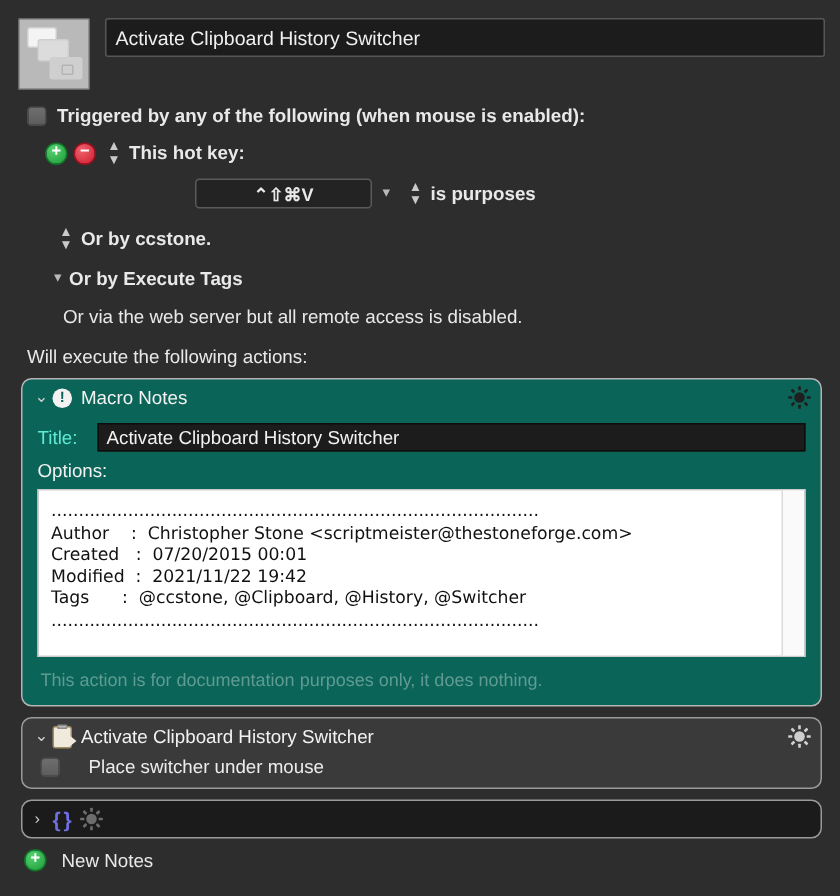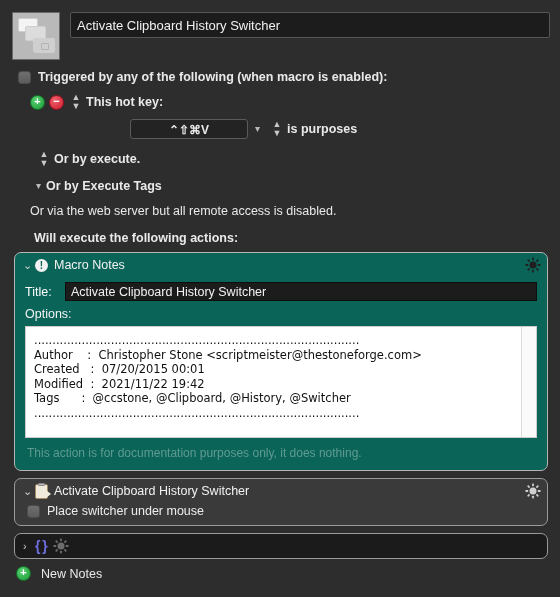--- a/index.html
+++ b/index.html
@@ -141,22 +141,22 @@
     box-sizing: border-box;
   }
   .chev-down {
     font-size: 10px;
     color: #b9b9b9;
     margin: 0 9px 0 7px;
     line-height: 1;
   }
 
   .sub-row { margin: 11px 0 0 18px; display:flex; align-items:center; }
-  .plain-row { margin: 11px 0 0 12px; font-size: 12.5px; color:#e9e9e9; }
-  .will-exec { margin: 13px 0 0 16px; font-size: 12.5px; color:#e9e9e9;font-weight:bold; }
+  .plain-row { margin: 11px 0 0 24px; font-size: 12.5px; color:#e9e9e9; }
+  .will-exec { margin: 13px 0 0 0; font-size: 12.5px; color:#e9e9e9; }
 
   
   .actions { padding: 7px 12px 0 14px; }
 
   .action {
     border: 1px solid #9a9a9a;
     border-radius: 7px;
     box-sizing: border-box;
     margin-bottom: 7px;
     overflow: hidden;
@@ -231,21 +231,21 @@
     line-height: 1;
     letter-spacing: -1px;
   }
 
   
   .gear { flex: none; width: 16px; height: 16px; }
 
   
   .notes-body { padding: 3px 10px 8px 10px; }
   .title-line { display:flex; align-items:center; margin: 2px 0 6px 0; }
-  .field-label { font-size: 12.5px; color:#ffffff; width: 40px; flex:none;}
+  .field-label { font-size: 12.5px; color:#5eead4; width: 40px; flex:none;}
   .notes-title-input {
     flex: 1;
     height: 19px;
     line-height: 19px;
     background: #1c1c1c;
     border: 1px solid #0d0d0d;
     color: #f2f2f2;
     font-size: 12.5px;
     padding: 0 5px;
     box-sizing: border-box;
@@ -279,21 +279,21 @@
   }
   .notes-foot {
     font-size: 12px;
     color: #5f9b92;
     padding: 8px 2px 2px 2px;
   }
 
   
   .sub-action-body { padding: 1px 10px 7px 12px; }
   .sub-check-row { display:flex; align-items:center; }
-  .sub-check-label { margin-left:7px; font-size:12.5px; color:#ececec;}
+  .sub-check-label { margin-left:19px; font-size:12.5px; color:#ececec;}
 
   
   .new-action {
     display: flex;
     align-items: center;
     margin: 2px 0 0 16px;
   }
   .new-action .lbl { font-size:12.5px; color:#e9e9e9; margin-left:6px;}
 </style>
 </head>
@@ -305,21 +305,21 @@
       <i class="c2"></i>
       <i class="c3"></i>
   </div>
   <div class="title-field">Activate Clipboard History Switcher</div>
 </div>
 
 <div class="trigger-block">
 
   <div class="row">
     <span class="checkbox"></span>
-    <span class="cb-label">Triggered by any of the following (when macro is enabled):</span>
+    <span class="cb-label">Triggered by any of the following (when mouse is enabled):</span>
   </div>
 
   <div class="hotkey-row">
     <span class="circ green">
       <span class="glyph">+</span>
     </span>
     <span class="circ red">
       <span class="glyph">−</span>
     </span>
     <span class="stepper">
@@ -337,21 +337,21 @@
         <span>▼</span>
       </span>
     <span class="bold-label">is purposes</span>
   </div>
 
   <div class="sub-row">
     <span class="stepper">
         <span>▲</span>
         <span>▼</span>
       </span>
-    <span class="bold-label">Or by execute.</span>
+    <span class="bold-label">Or by ccstone.</span>
   </div>
 
   <div class="sub-row">
     <span class="chev-down" style="margin:0 5px 0 0">▾</span>
     <span class="bold-label">Or by Execute Tags</span>
   </div>
 
   <div class="plain-row">Or via the web server but all remote access is disabled.</div>
 
   <div class="will-exec">Will execute the following actions:</div>

